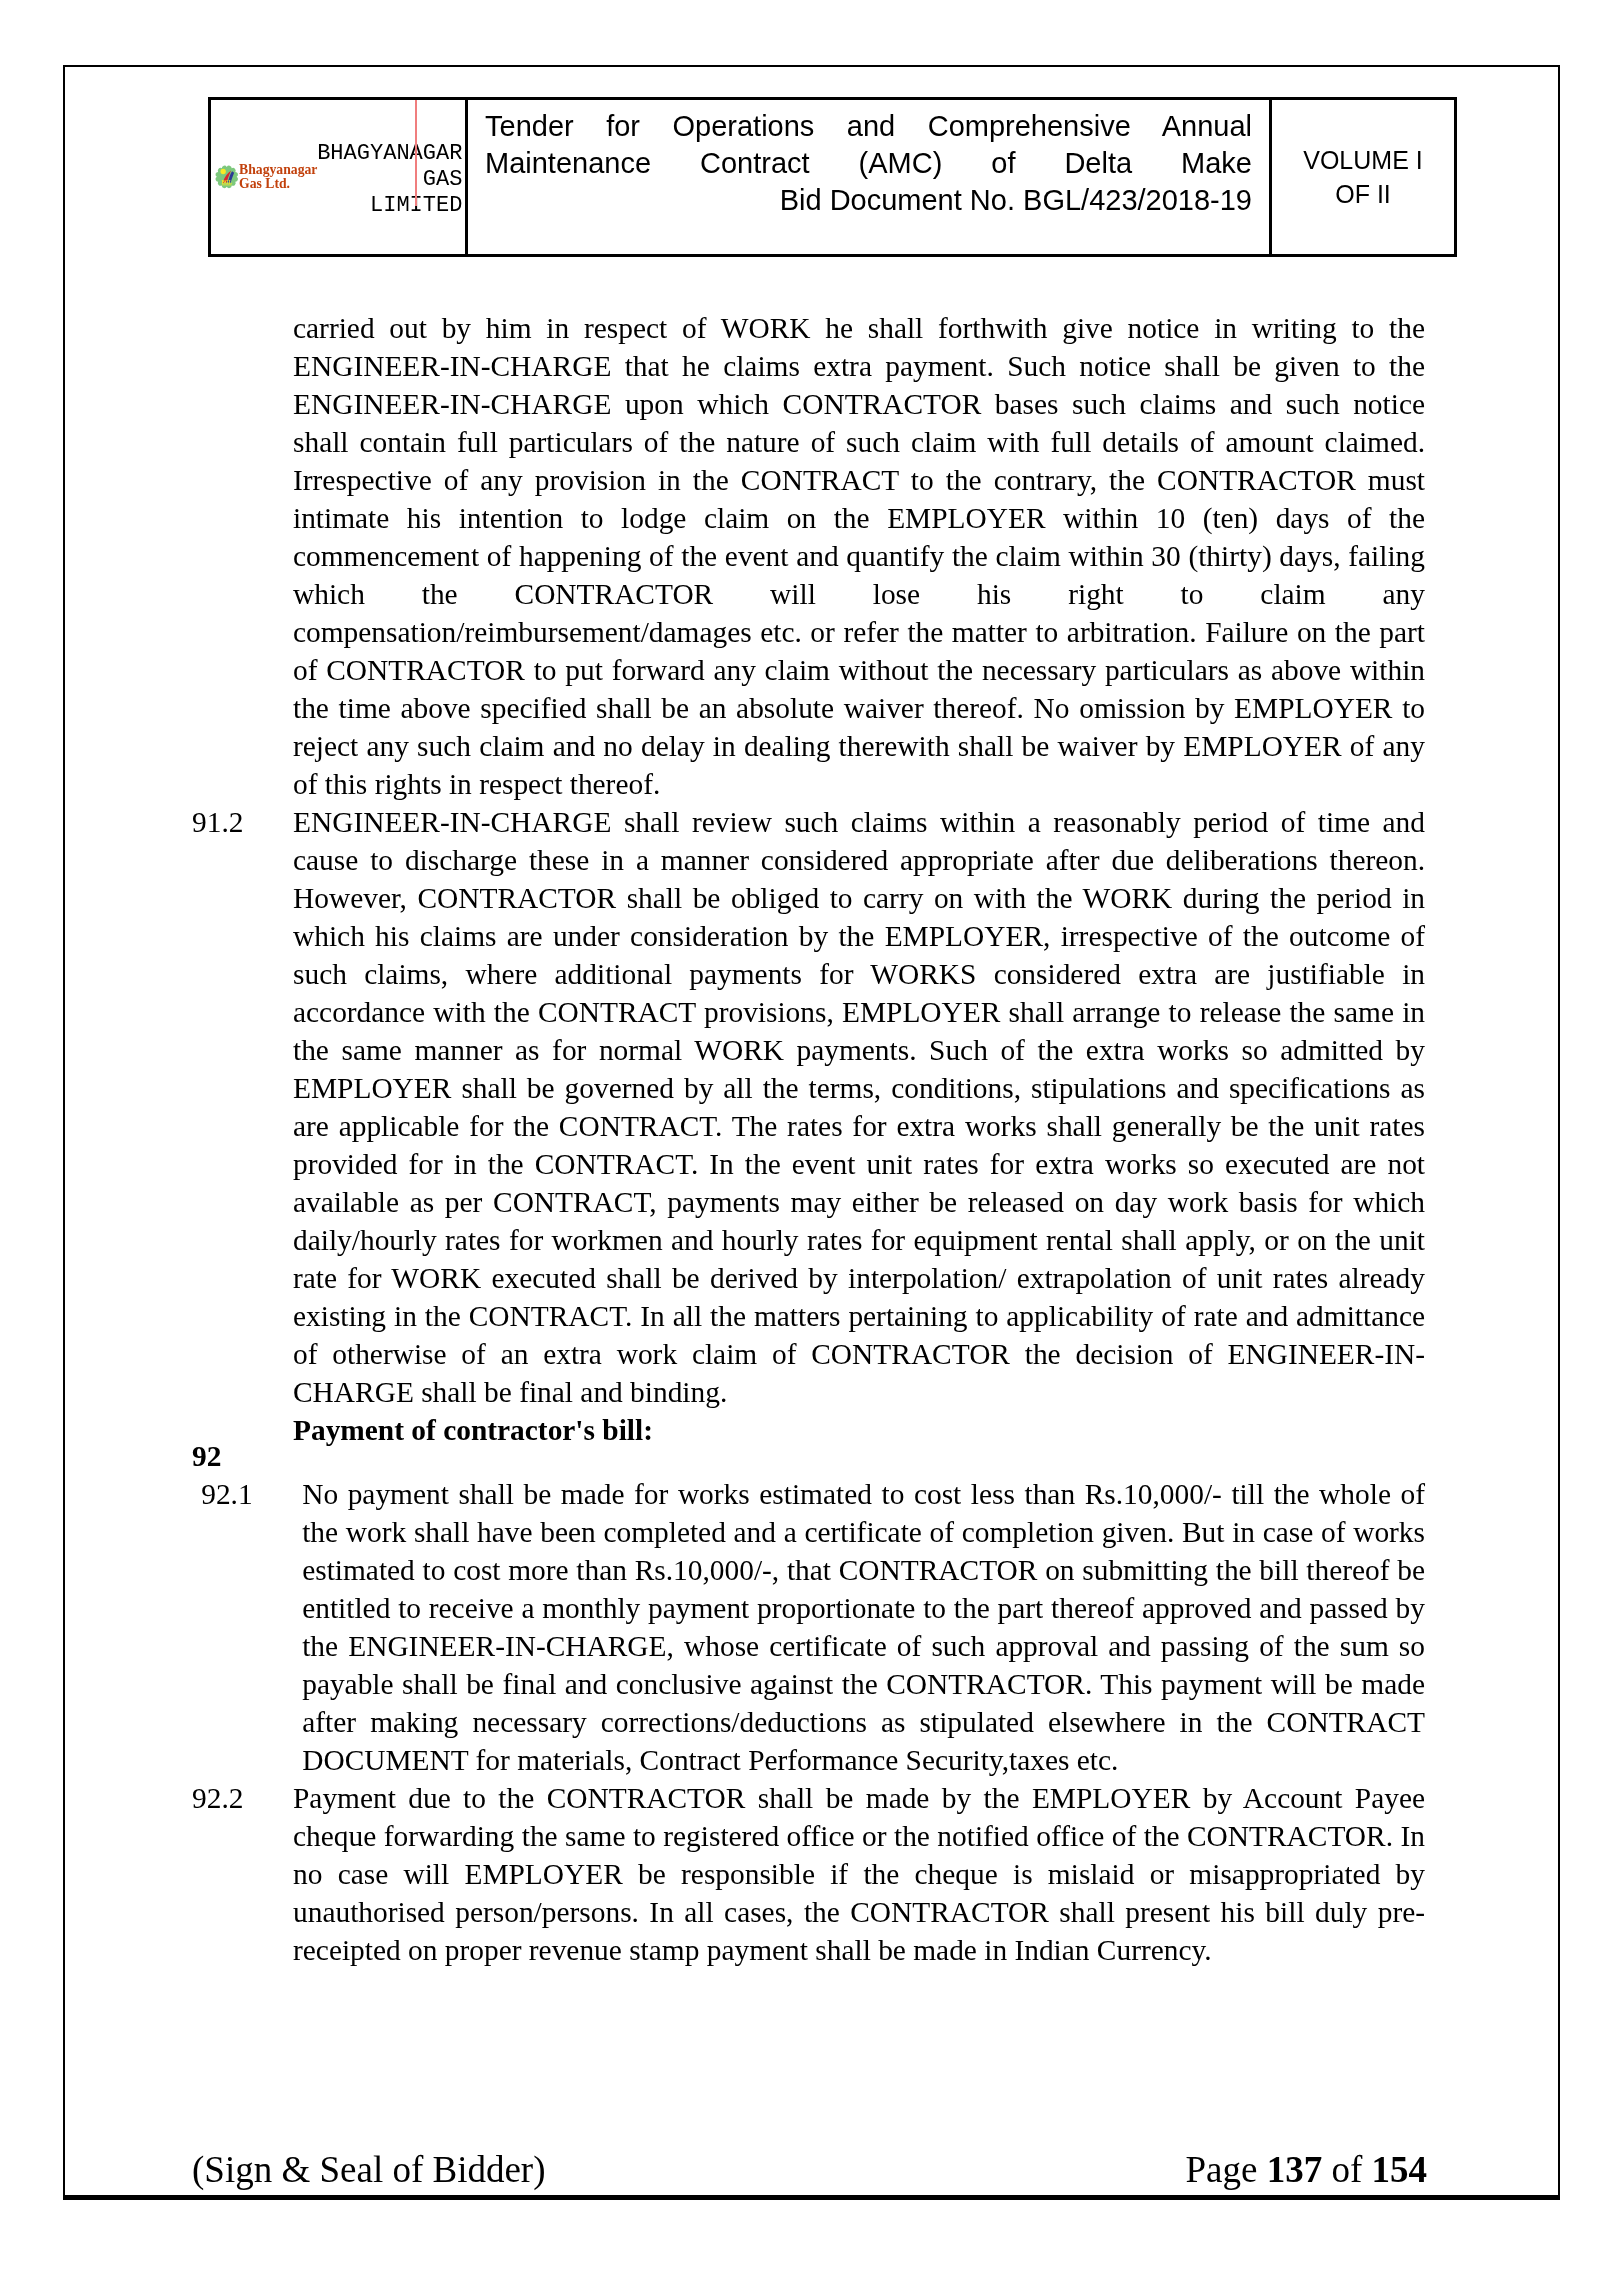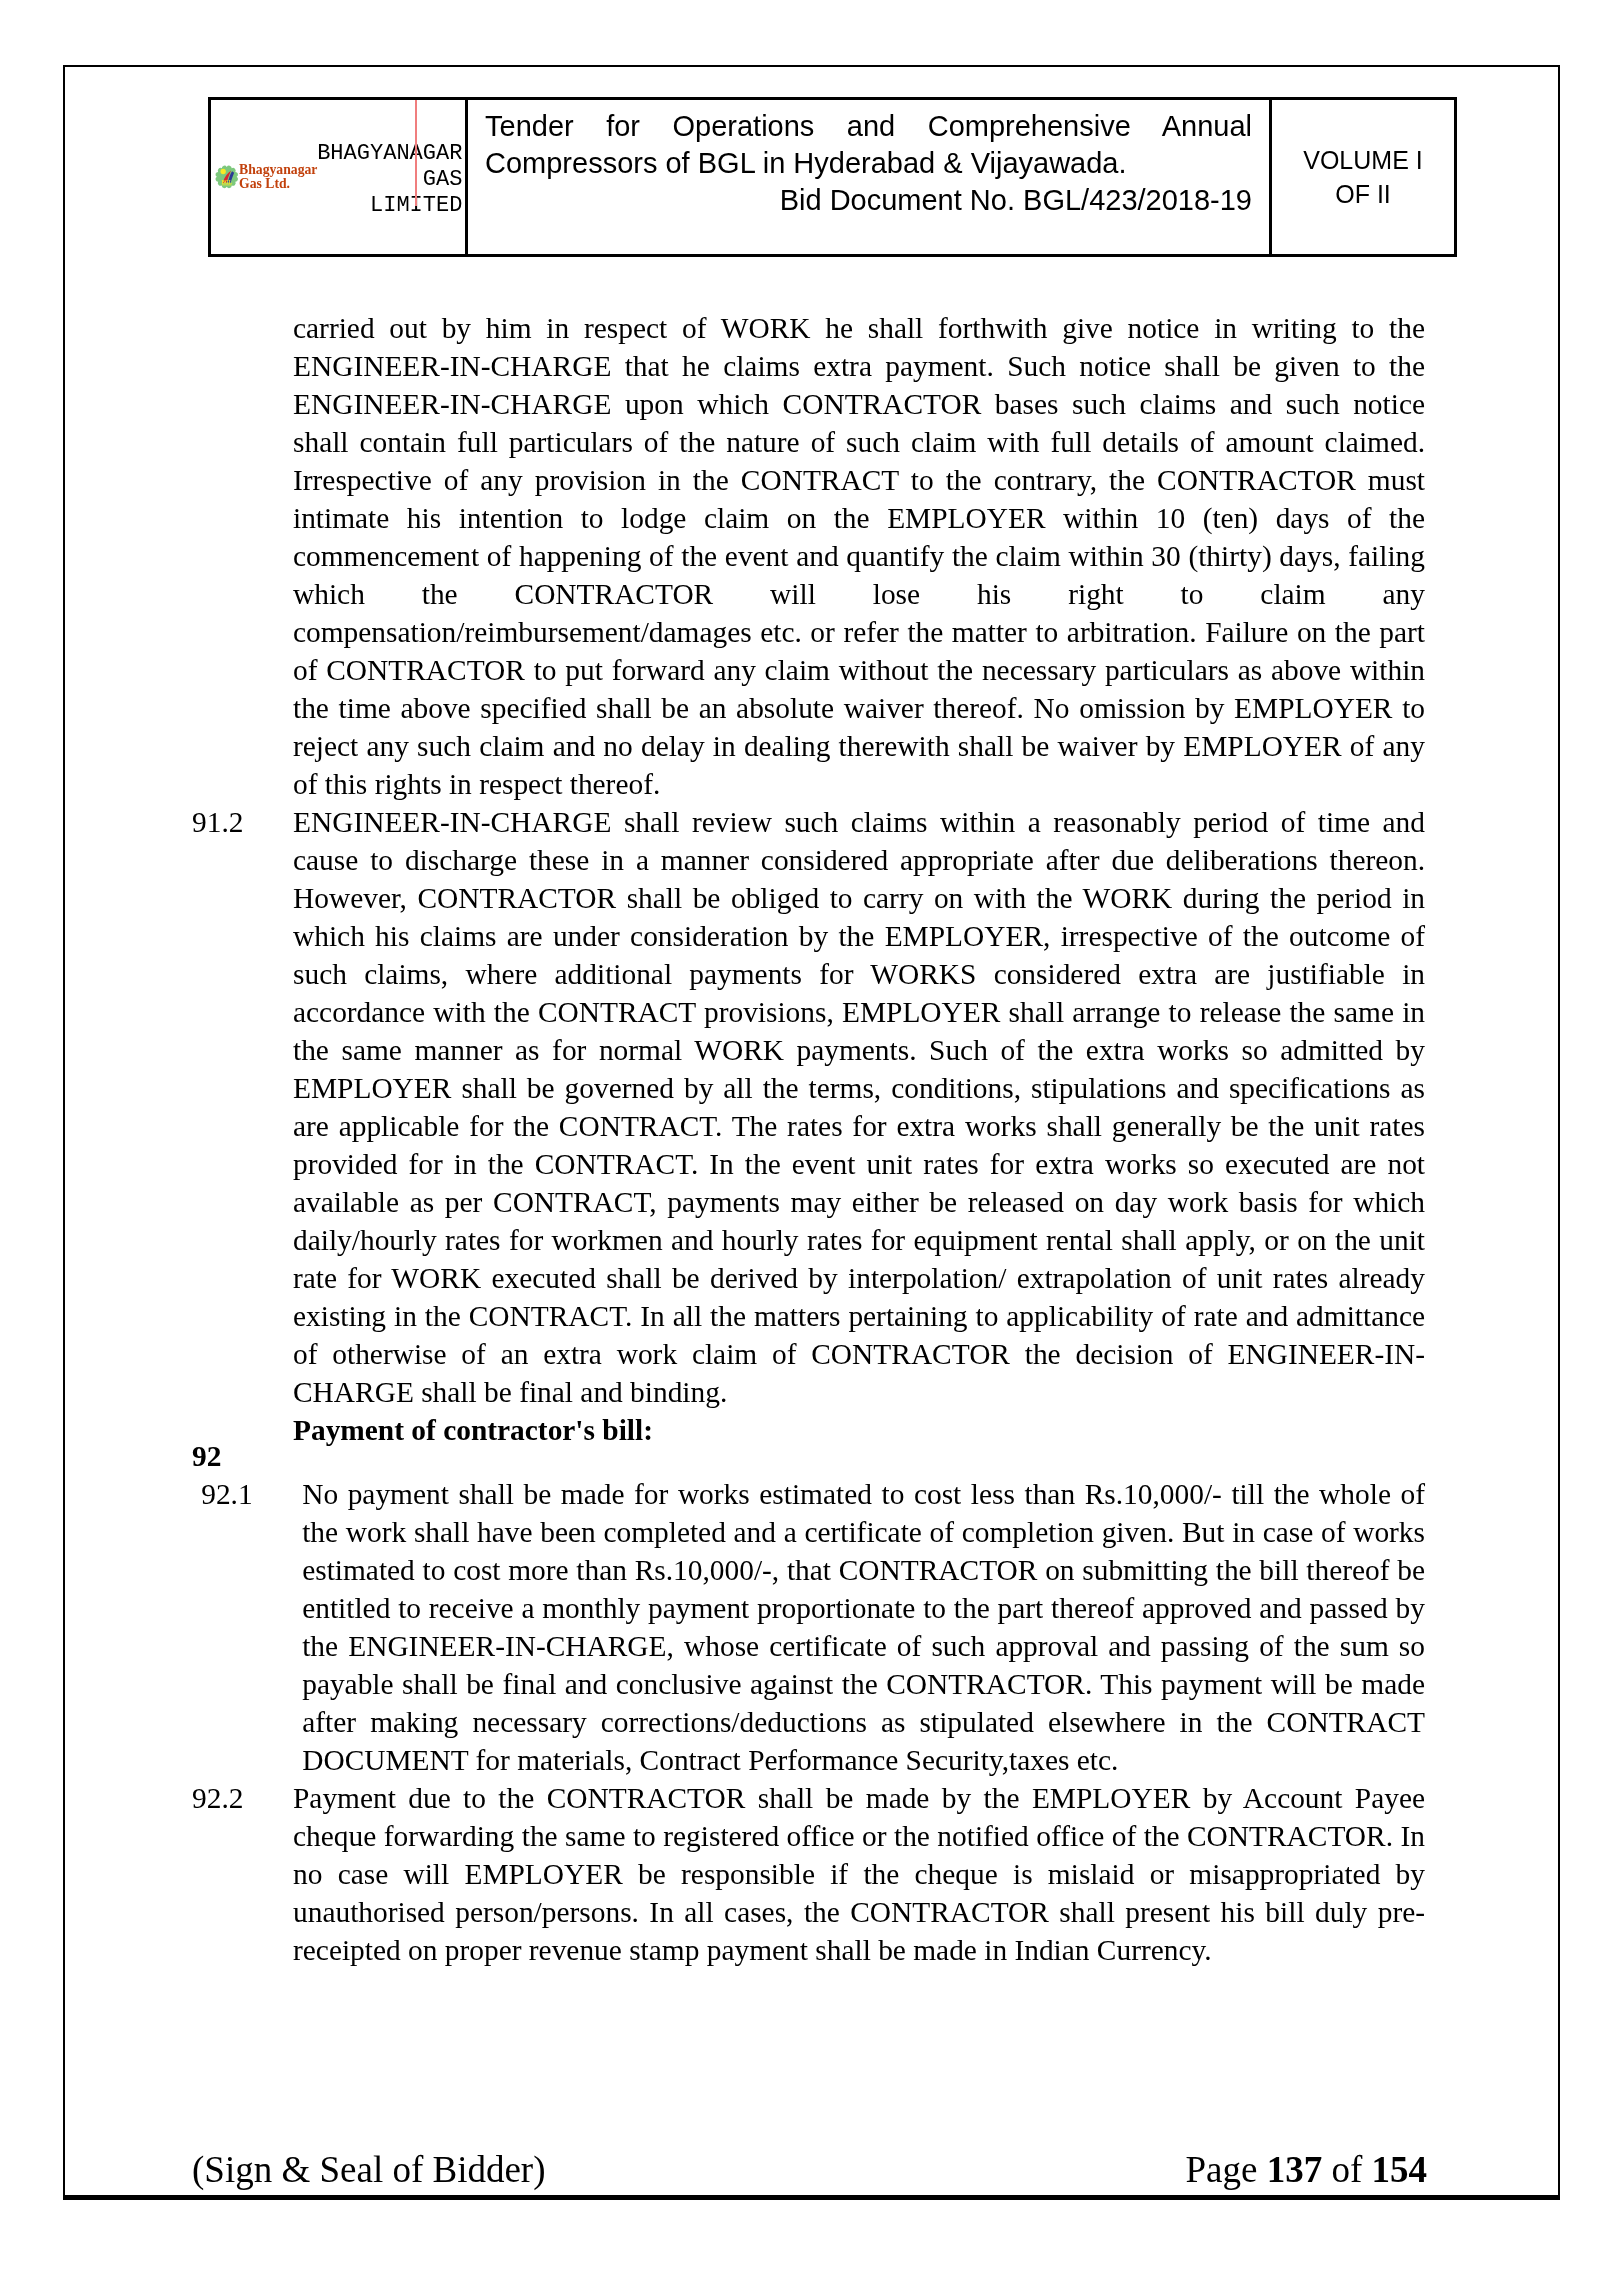--- a/index.html
+++ b/index.html
@@ -68,21 +68,21 @@
         </svg>
         <div class="logo-caption">Bhagyanagar Gas Ltd.</div>
         <div class="company-name">
           <div>BHAGYANAGAR GAS</div>
           <div>LIMITED</div>
         </div>
       </div>
 
       <div class="cell cell-title">
         <div class="t-line t-just">Tender for Operations and Comprehensive Annual</div>
-        <div class="t-line">Compressors of BGL in Hyderabad &amp; Vijayawada.</div>
+        <div class="t-line t-just">Maintenance Contract (AMC) of Delta Make</div>
         <div class="t-line t-center">Bid Document No. BGL/423/2018-19</div>
       </div>
 
       <div class="cell cell-volume">
         <div>VOLUME I</div>
         <div>OF II</div>
       </div>
     </div>
 
     <div class="doc-body">

